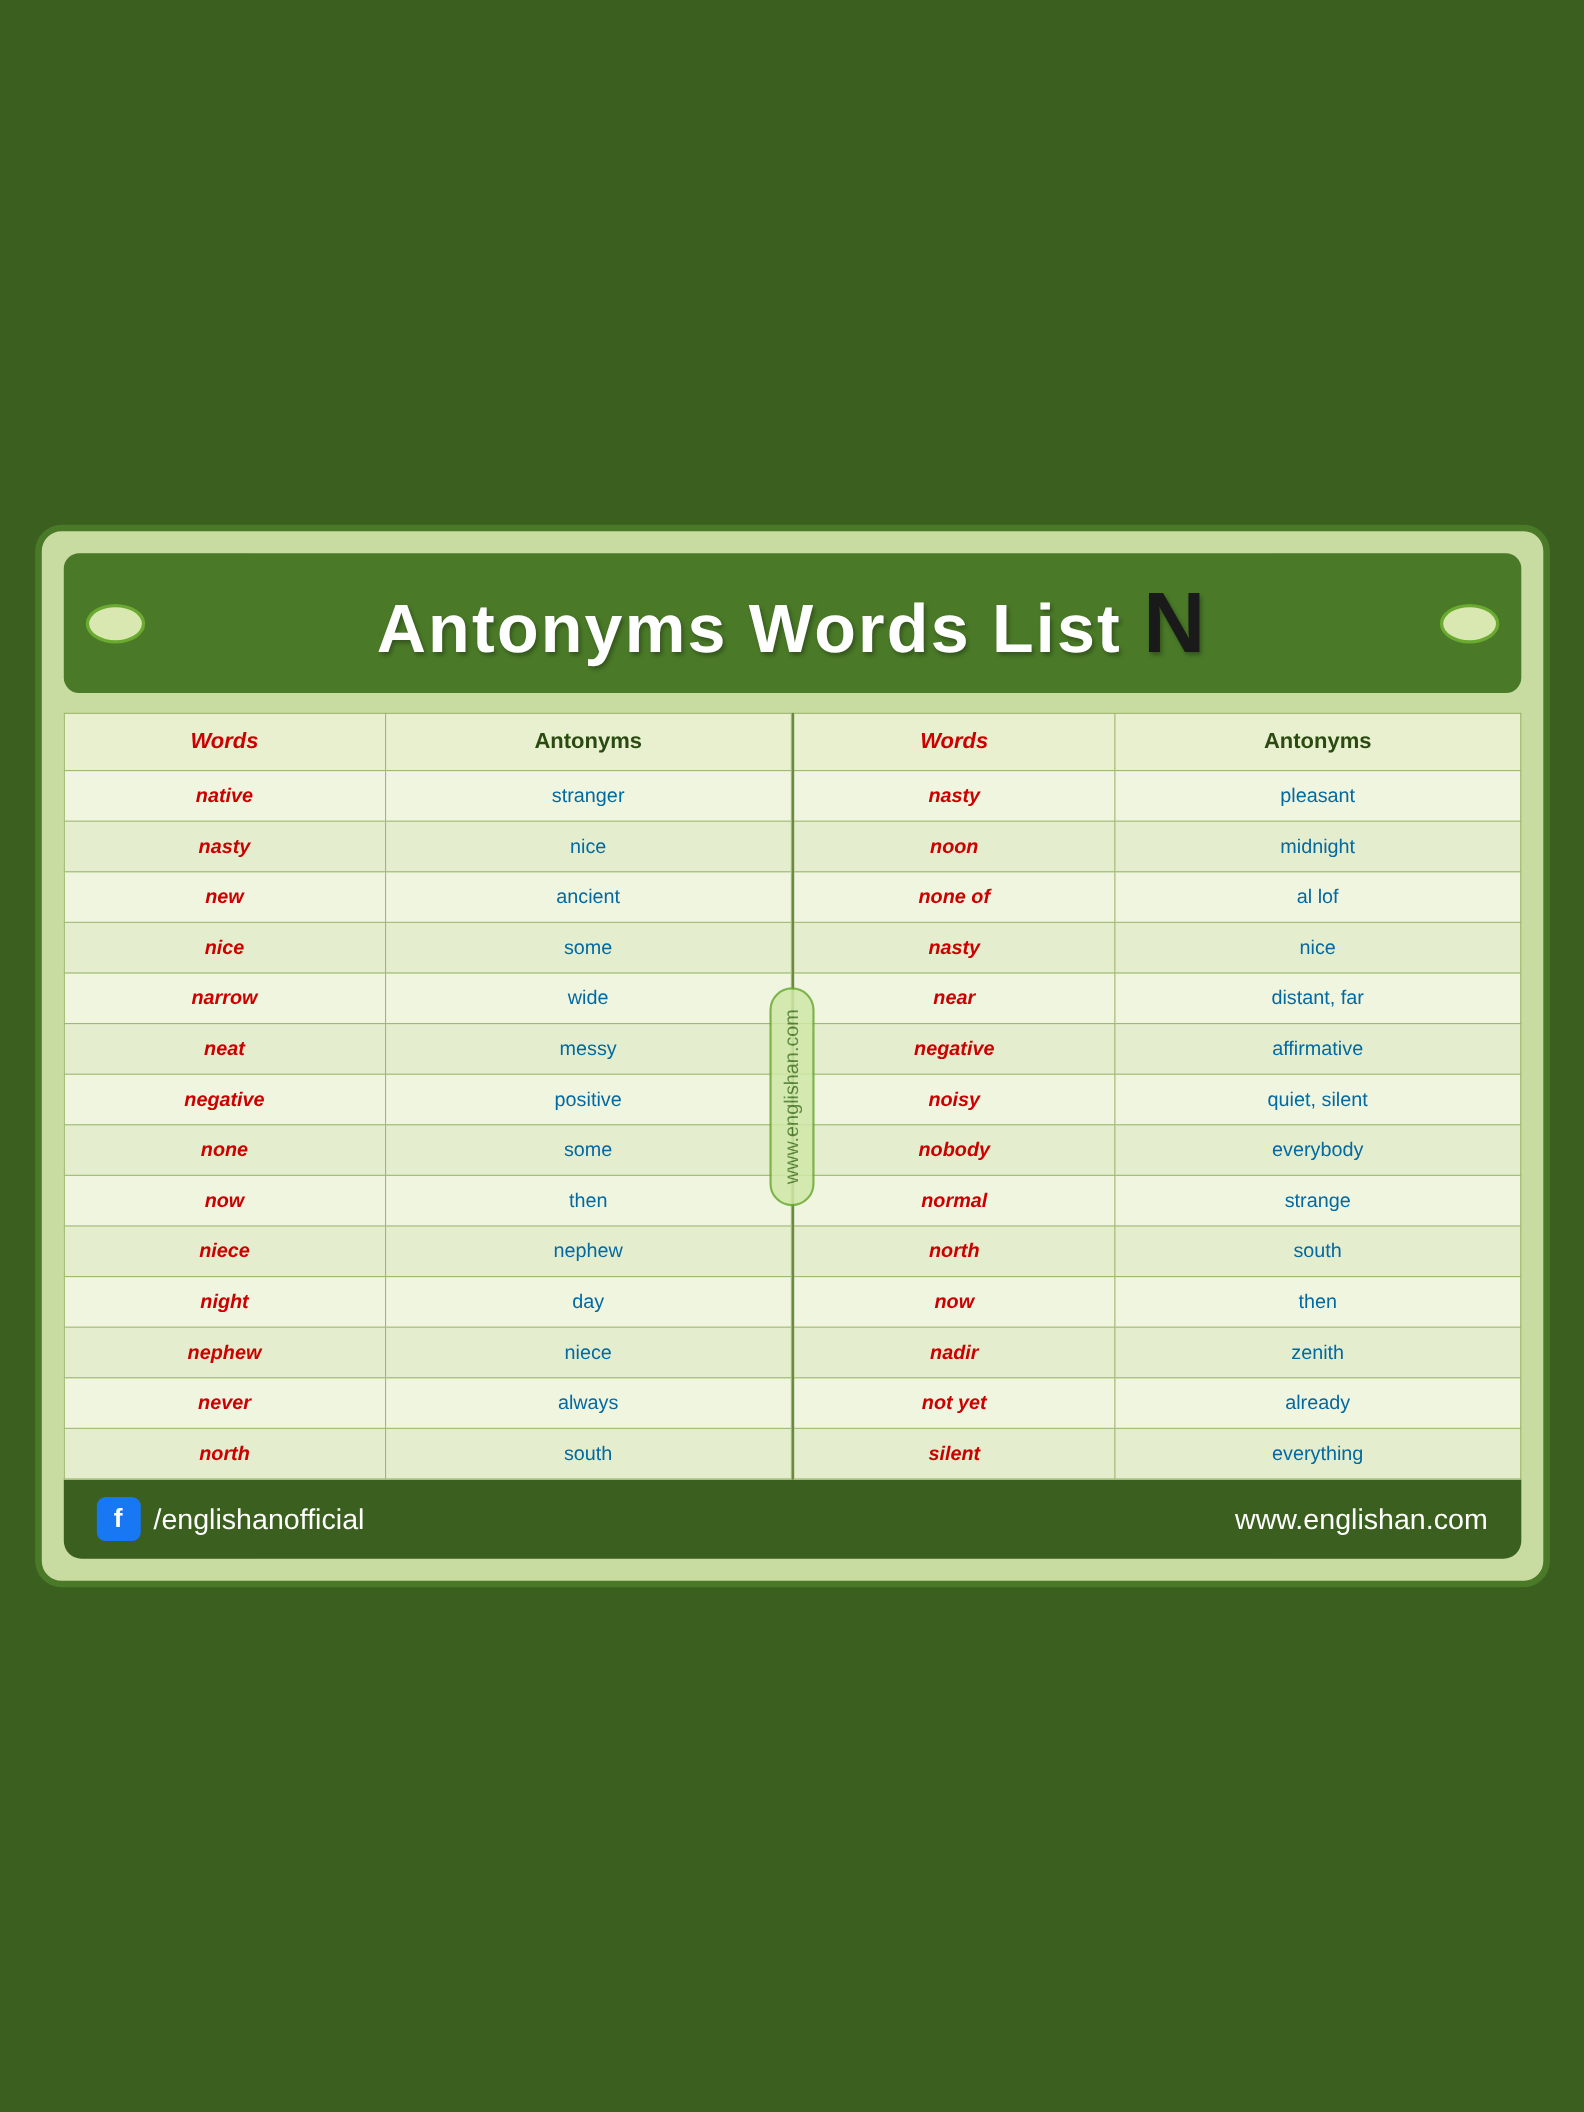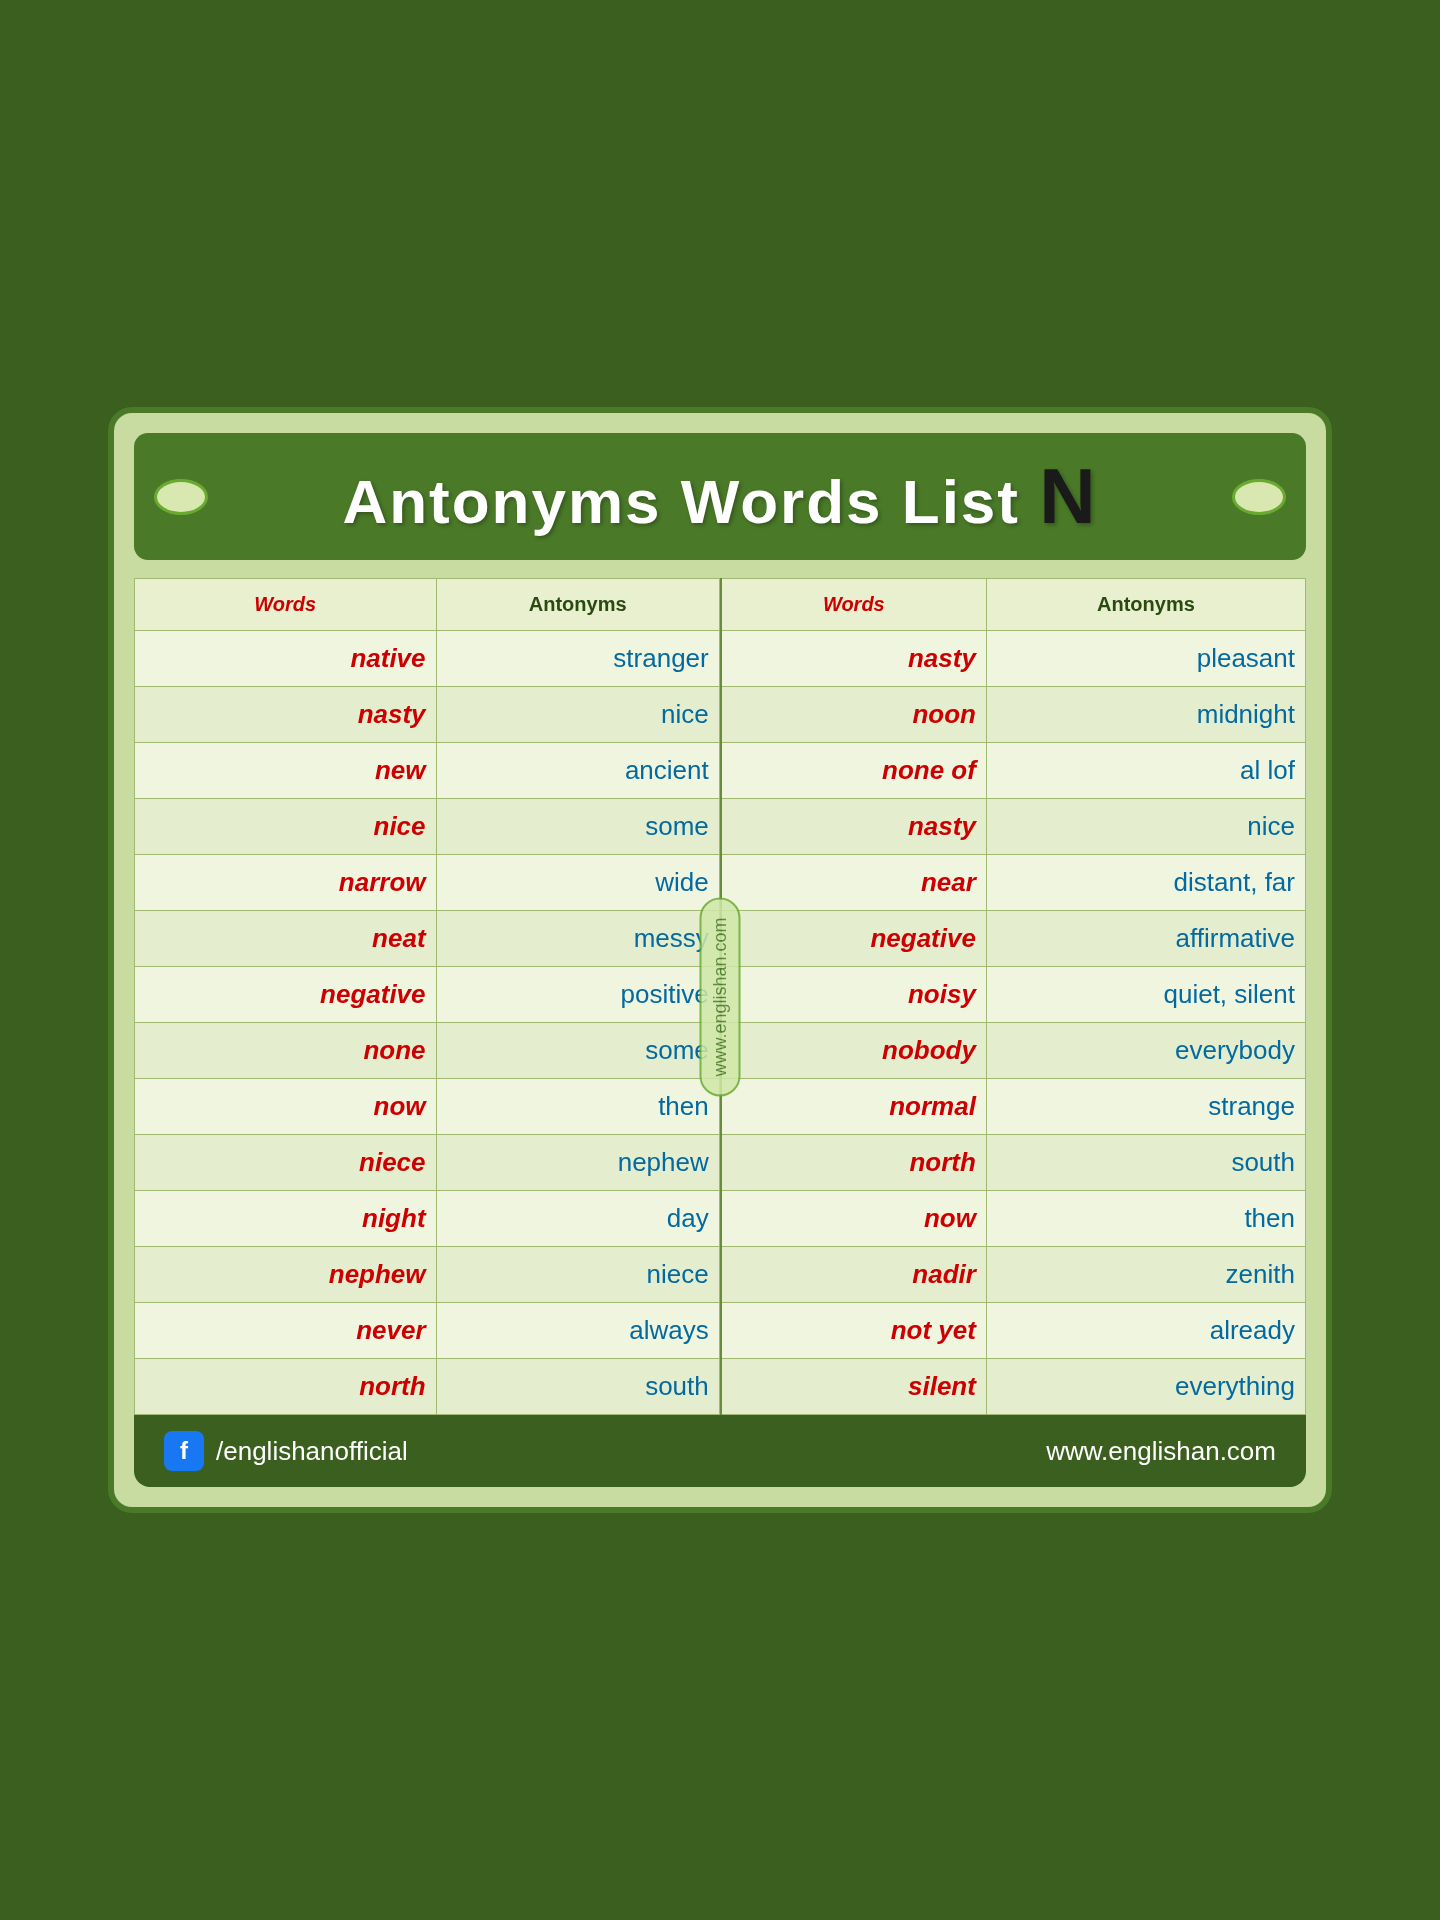--- a/index.html
+++ b/index.html
@@ -6,21 +6,21 @@
     body {
       width: 1440px;
       min-height: 1920px;
       background: #3a5f1e;
       display: flex;
       align-items: center;
       justify-content: center;
       font-family: Arial, sans-serif;
     }
     .card {
-      width: 1224px;
+      width: 1377px;
       background: #c8dba0;
       border-radius: 24px;
       border: 6px solid #4a7a28;
       padding: 20px;
       margin: 30px auto;
     }
     .title-bar {
       background: #4a7a28;
       border-radius: 14px;
       padding: 18px 30px;
@@ -65,22 +65,22 @@
     }
     .half-table th.words-col {
       color: #cc0000;
       font-style: italic;
     }
     .half-table th.antonyms-col {
       color: #2a4a10;
     }
     .half-table td {
       padding: 12px 10px;
-      font-size: 26px;
-      text-align: right;
+      font-size: 18px;
+      text-align: center;
       border: 1.5px solid #a0b870;
       background: #f0f5e0;
     }
     .half-table tr:nth-child(even) td {
       background: #e4eece;
     }
     .half-table td.word-cell {
       color: #cc0000;
       font-weight: bold;
       font-style: italic;

